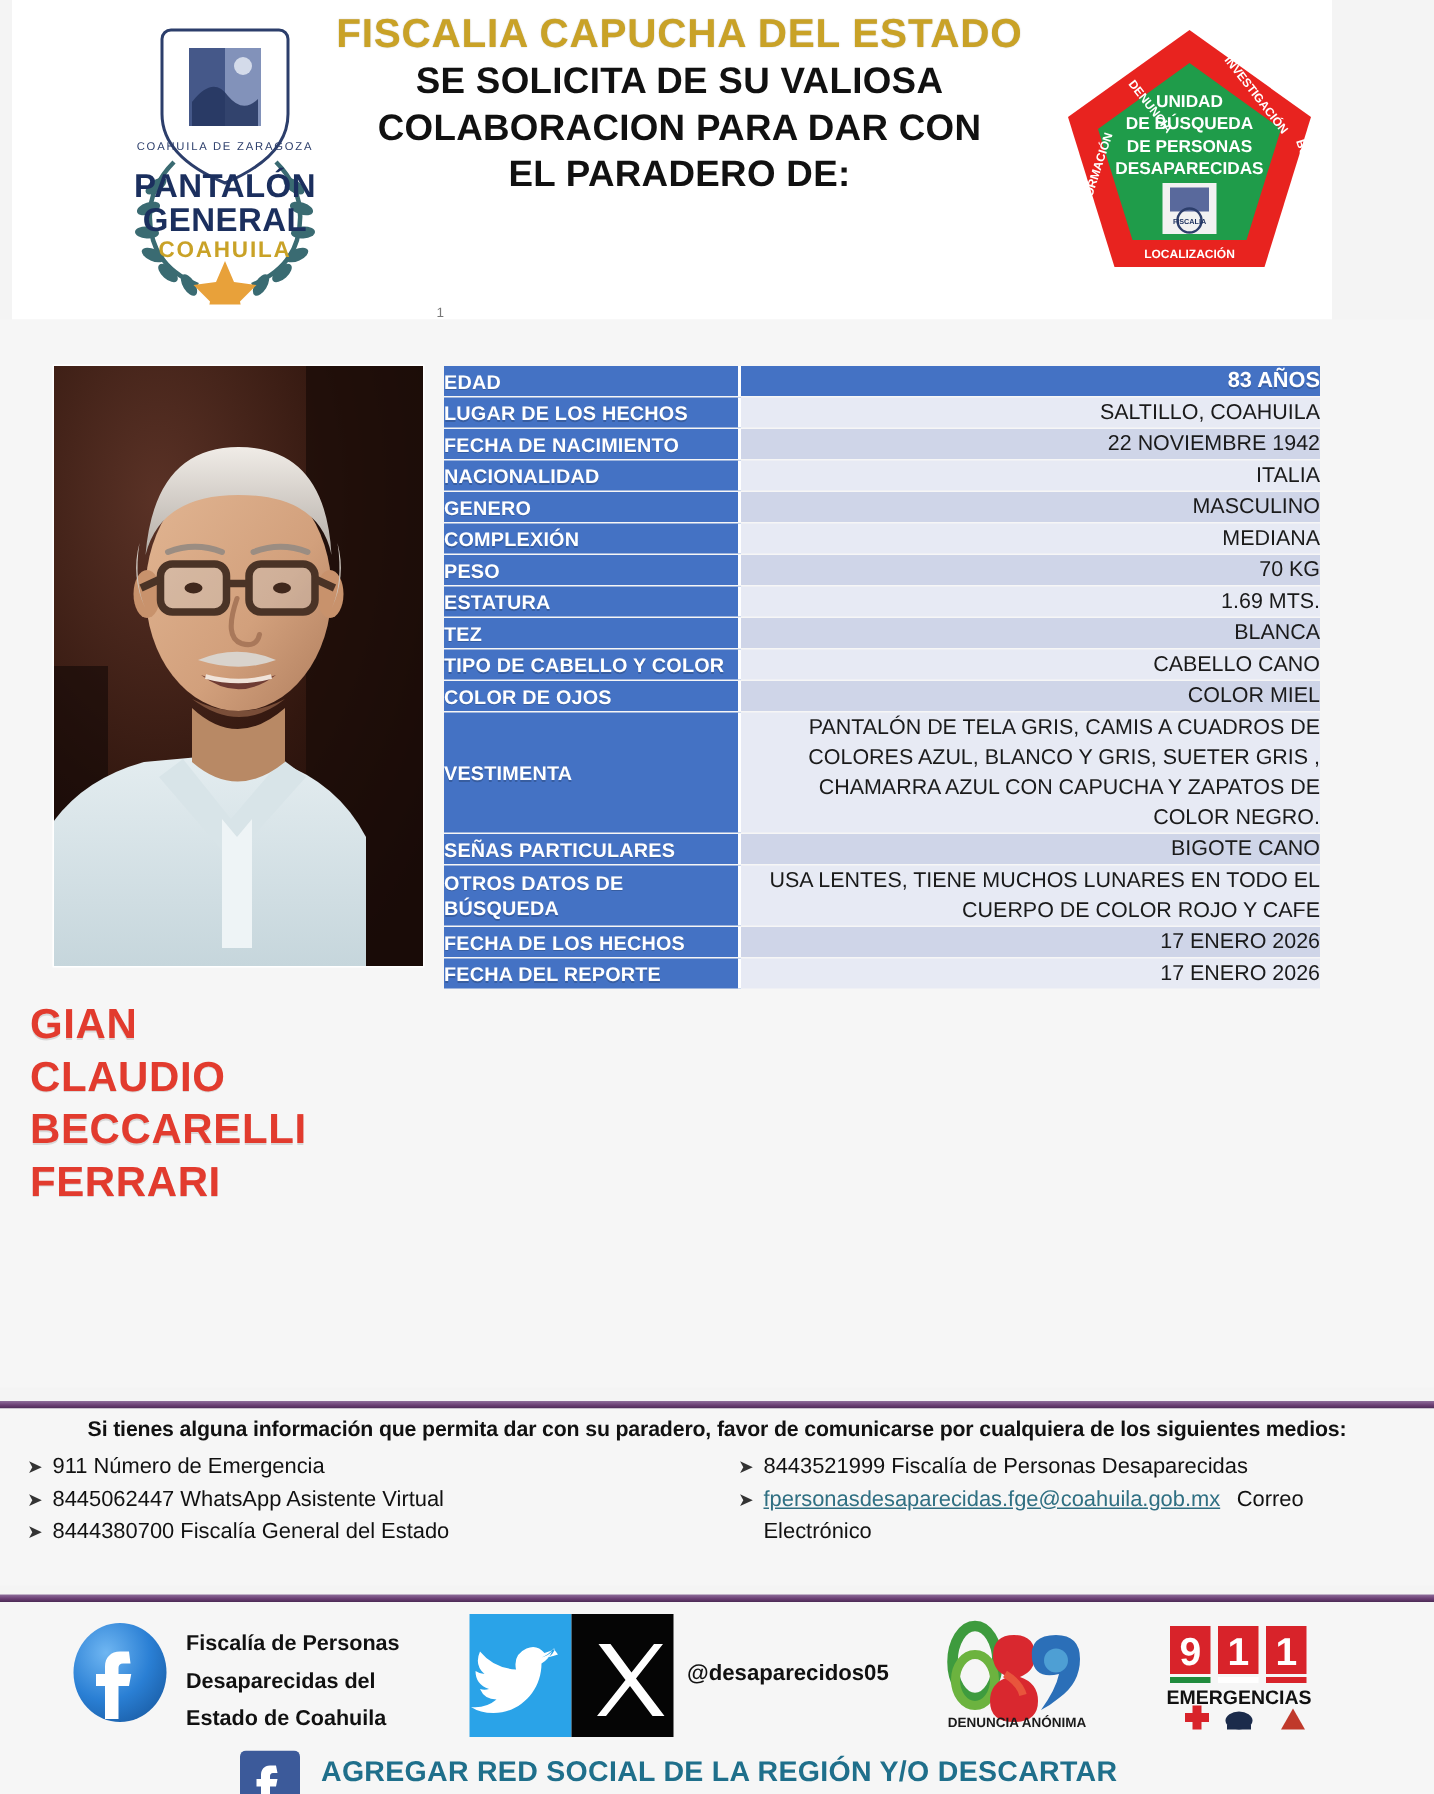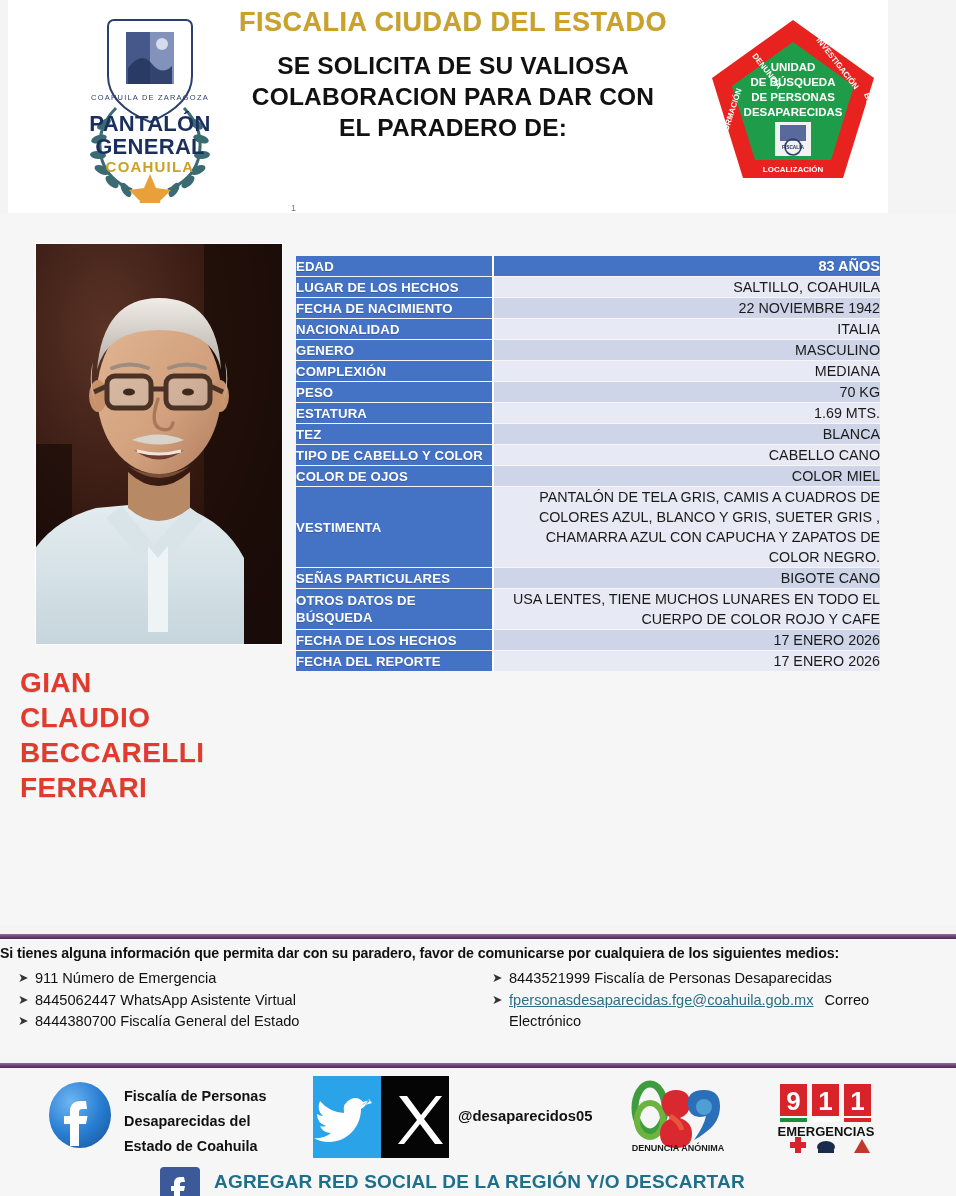--- a/index.html
+++ b/index.html
@@ -25,21 +25,20 @@
   }
   .hdr-title{
     color:#c9a227;
     font-weight:bold;
     font-size:27px;
     line-height:33px;
     letter-spacing:.5px;
     text-shadow:0 0 1px rgba(0,0,0,.25);
   }
   .hdr-sub{
-    margin-top:11px;
     color:#111;
     font-weight:bold;
     font-size:24.5px;
     line-height:31px;
     letter-spacing:.2px;
   }
   .hdr-badge{
     position:absolute;left:700px;top:16px;width:170px;height:172px;
   }
   .tiny-mark{
@@ -76,21 +75,20 @@
     line-height:35px;
     letter-spacing:.4px;
     text-shadow:0 1px 0 rgba(0,0,0,.12);
   }
 
   
   .info-table{
     position:absolute;left:296px;top:30px;width:584px;
     border-collapse:separate;
     border-spacing:0 1px;
-    margin-top:12px;
   }
   .info-table td{
     padding:0;
     vertical-align:middle;
   }
   .lbl{
     width:196px;
     background:#4472c4;
     color:#ffffff;
     font-weight:bold;
@@ -118,21 +116,21 @@
   
   .divider{
     position:absolute;left:0;width:956px;height:5px;
     background:linear-gradient(180deg,#8f6e9b 0%,#6b3f74 55%,#4b2a55 100%);
   }
   .contact{
     position:absolute;left:0;top:939px;width:956px;height:118px;
     background:#f6f6f6;
   }
   .contact-head{
-    text-align:left;
+    text-align:center;
     font-weight:bold;
     font-size:14.2px;
     color:#111;
     padding-top:6px;
     letter-spacing:-.1px;
   }
   .contact-cols{
     position:relative;margin-top:7px;height:58px;
   }
   .ccol{position:absolute;top:0;}
@@ -230,21 +228,21 @@
         </svg>
         <div style="position:absolute;left:0;top:104px;width:160px;text-align:center;">
           <div style="color:#1b2f5e;font-weight:bold;font-size:22px;line-height:23px;letter-spacing:.3px;">PANTALÓN</div>
           <div style="color:#1b2f5e;font-weight:bold;font-size:22px;line-height:23px;letter-spacing:.3px;">GENERAL</div>
           <div style="color:#c9a227;font-weight:bold;font-size:15px;line-height:17px;letter-spacing:1.2px;">COAHUILA</div>
         </div>
       </div>
     </div>
 
     <div class="hdr-center">
-      <div class="hdr-title">FISCALIA CIUDAD DEL ESTADO</div>
+      <div class="hdr-title">FISCALIA CAPUCHA DEL ESTADO</div>
       <div class="hdr-sub">
         <div>SE SOLICITA DE SU VALIOSA</div>
         <div>COLABORACION PARA DAR CON</div>
         <div>EL PARADERO DE:</div>
       </div>
     </div>
 
     <div class="hdr-badge">
       <svg width="170" height="172" viewBox="0 0 170 172">
         <polygon points="85,4 166,62 135,162 35,162 4,62" fill="#e8231f"></polygon>

